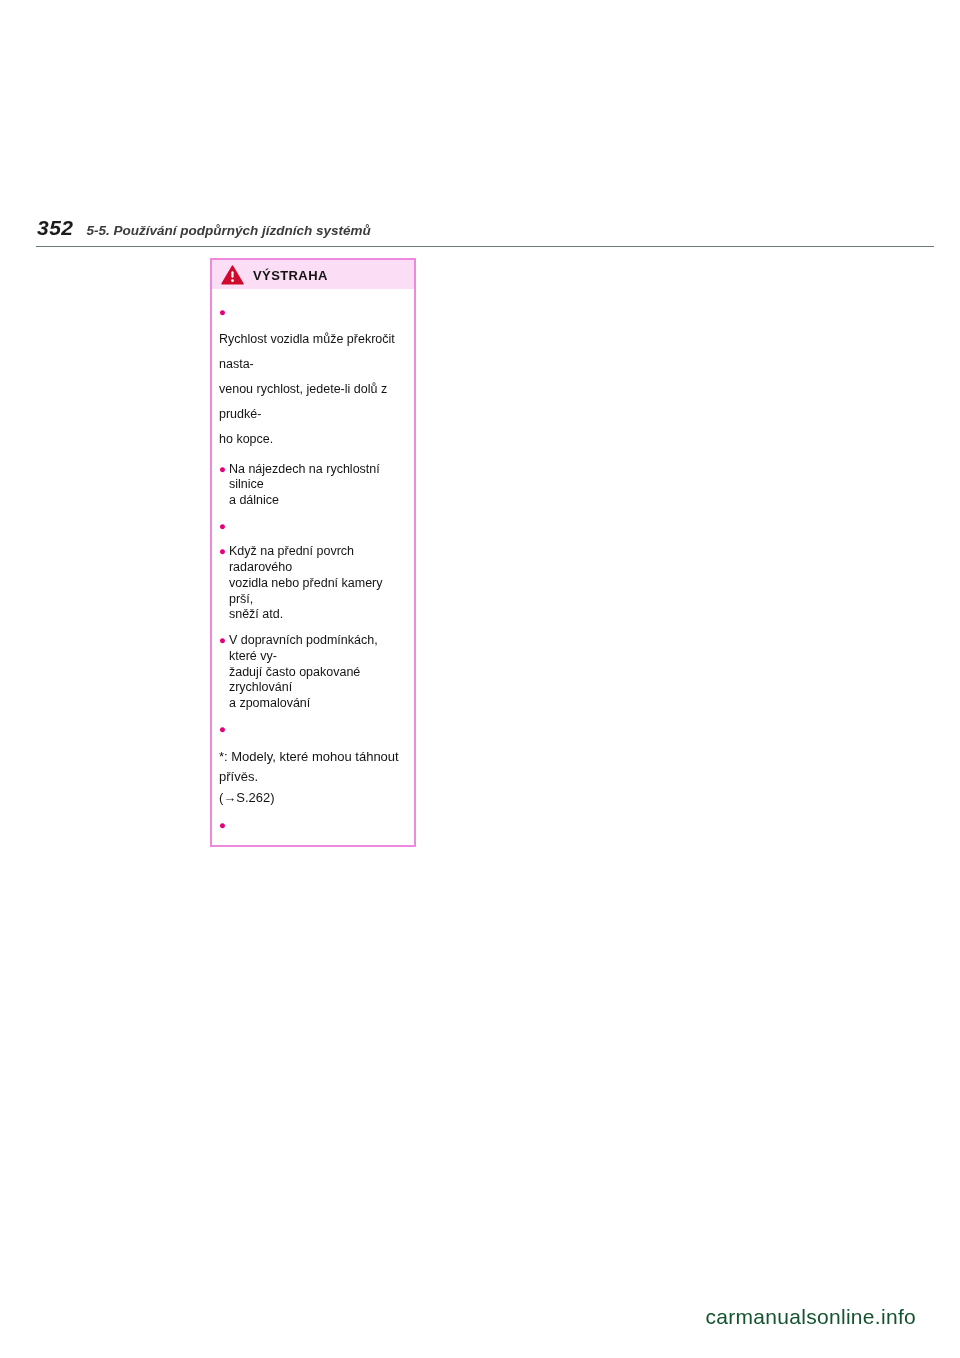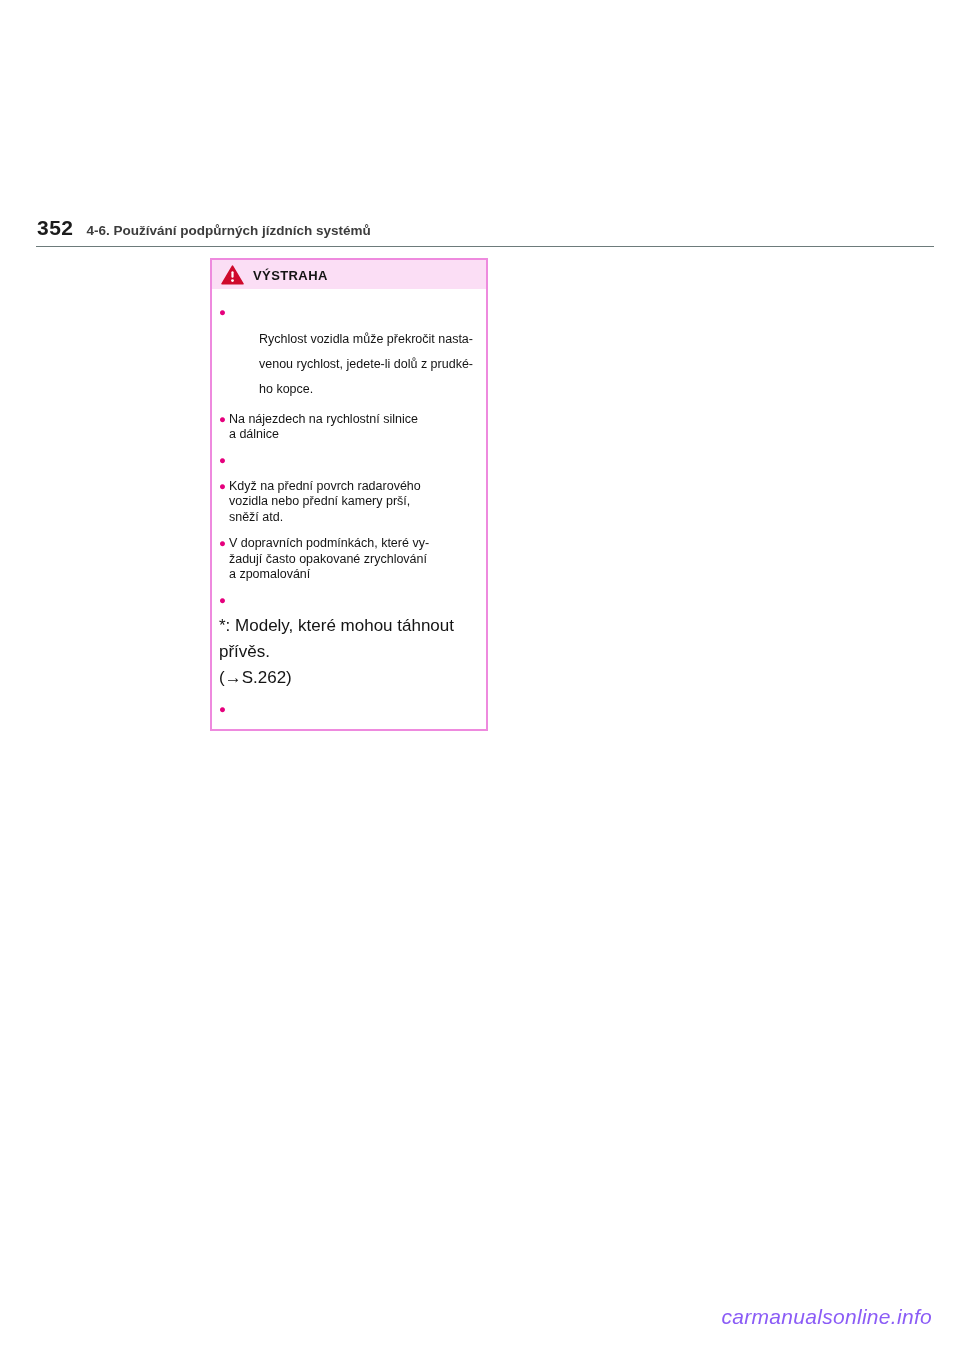--- a/index.html
+++ b/index.html
@@ -17,20 +17,21 @@
   }
 
   
   .page-header {
     position: absolute;
     top: 216px;
     left: 37px;
     display: flex;
     align-items: baseline;
     gap: 13px;
+    font-style: italic;
   }
   .page-number {
     font-size: 21px;
     font-weight: bold;
     color: #1c1c1c;
     letter-spacing: 0.5px;
   }
   .section-title {
     font-size: 13.5px;
     font-weight: bold;
@@ -45,21 +46,21 @@
     border: none;
     border-top: 1.5px solid #6d7b7b;
     margin: 0;
   }
 
   
   .warning-box {
     position: absolute;
     left: 210px;
     top: 258px;
-    width: 278px;
+    width: 206px;
     border: 2px solid #ee8ade;
     background: #ffffff;
     box-sizing: border-box;
   }
   .warning-header {
     display: flex;
     align-items: center;
     gap: 9px;
     background: #fbdef5;
     padding: 5px 9px 4px 9px;
@@ -91,47 +92,45 @@
     line-height: 1.35;
     margin-right: 3px;
     flex: 0 0 auto;
   }
   .w-plain {
     margin-top: 6px;
     font-size: 12.5px;
     line-height: 2.0;
     white-space: pre-line;
     color: #141414;
-    margin-left: 40px;
   }
   .w-footnote {
-    margin-top: 4px;
-    font-size: 17px;
+    margin-top: 10px;
+    font-size: 13px;
     line-height: 1.55;
     white-space: pre-line;
     color: #141414;
   }
 
   
   .watermark {
     position: absolute;
-    right: 28px;
+    right: 44px;
     top: 1305px;
     font-size: 21px;
-    color: #8b5cf6;
+    color: #14532d;
     letter-spacing: 0.3px;
-    font-style: italic;
   }
 </style>
 </head>
 <body>
 
 <div class="page-header">
   <span class="page-number">352</span>
-  <span class="section-title">4-6. Používání podpůrných jízdních systémů</span>
+  <span class="section-title">5-5. Používání podpůrných jízdních systémů</span>
 </div>
 
 <hr class="header-rule">
 
 <section class="warning-box">
   <div class="warning-header">
     <span style="display:inline-flex;">
       <svg width="23" height="20" viewBox="0 0 23 20" aria-hidden="true">
         <path d="M11.5 1.2 L22 18.8 H1 Z" fill="#cf0a2c" stroke="#cf0a2c" stroke-width="1.6" stroke-linejoin="round"></path>
         <rect x="10.4" y="6.2" width="2.2" height="6.6" rx="1.1" fill="#ffffff"></rect>

